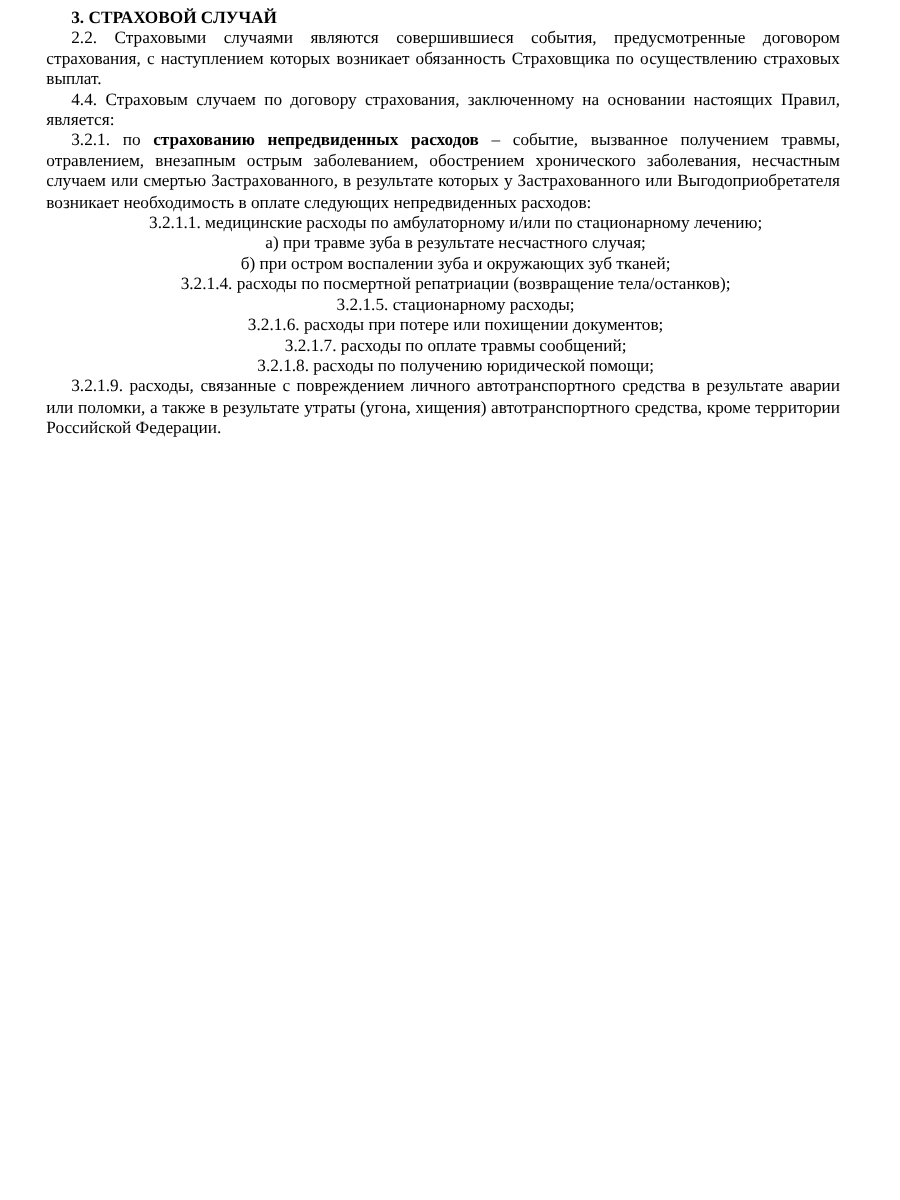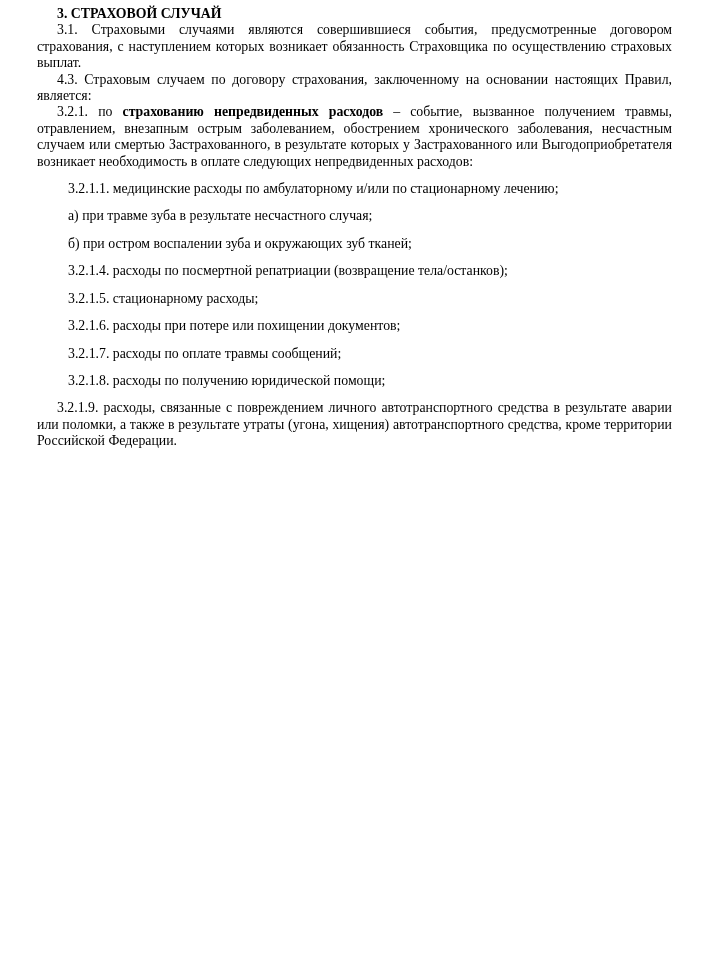--- a/index.html
+++ b/index.html
@@ -29,35 +29,35 @@
   }
   .para {
     margin: 0;
     text-indent: 20px;
     text-align: justify;
   }
   .para .bold-inline {
     font-weight: 700;
   }
   .item {
-    margin: 11px;
+    margin: 0;
     text-indent: 20px;
-    text-align: left;
+    text-align: center;
   }
 </style>
 </head>
 <body>
 
 <div class="page">
 
   <h1 class="doc-title">3. СТРАХОВОЙ СЛУЧАЙ</h1>
 
-  <p class="para">3.1. Страховыми случаями являются совершившиеся события, предусмотренные договором страхования, с наступлением которых возникает обязанность Страховщика по осуществлению страховых выплат.</p>
+  <p class="para">2.2. Страховыми случаями являются совершившиеся события, предусмотренные договором страхования, с наступлением которых возникает обязанность Страховщика по осуществлению страховых выплат.</p>
 
-  <p class="para">4.3. Страховым случаем по договору страхования, заключенному на основании настоящих Правил, является:</p>
+  <p class="para">4.4. Страховым случаем по договору страхования, заключенному на основании настоящих Правил, является:</p>
 
   <p class="para"><span>3.2.1. по </span><span class="bold-inline">страхованию непредвиденных расходов</span><span> – событие, вызванное получением травмы, отравлением, внезапным острым заболеванием, обострением хронического заболевания, несчастным случаем или смертью Застрахованного, в результате которых у Застрахованного или Выгодоприобретателя возникает необходимость в оплате следующих непредвиденных расходов:</span></p>
 
   <p class="item">3.2.1.1. медицинские расходы по амбулаторному и/или по стационарному лечению;</p>
   <p class="item">а) при травме зуба в результате несчастного случая;</p>
   <p class="item">б) при остром воспалении зуба и окружающих зуб тканей;</p>
   <p class="item">3.2.1.4. расходы по посмертной репатриации (возвращение тела/останков);</p>
   <p class="item">3.2.1.5. стационарному расходы;</p>
   <p class="item">3.2.1.6. расходы при потере или похищении документов;</p>
   <p class="item">3.2.1.7. расходы по оплате травмы сообщений;</p>

